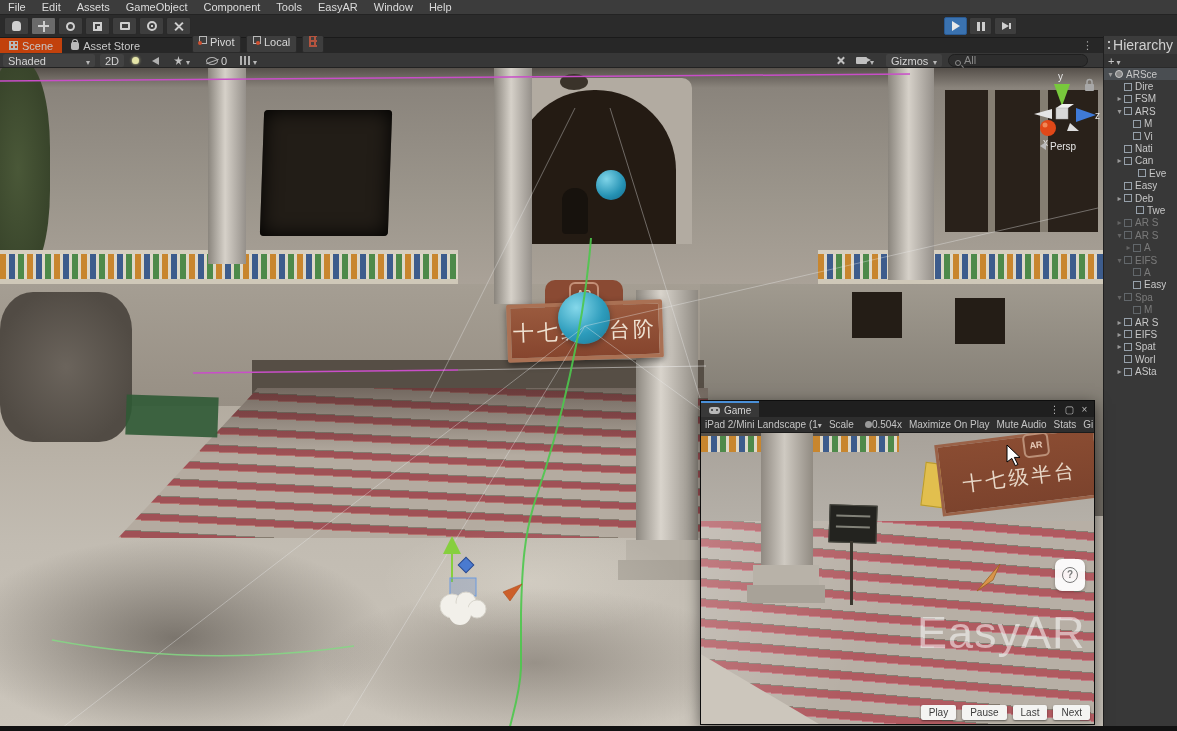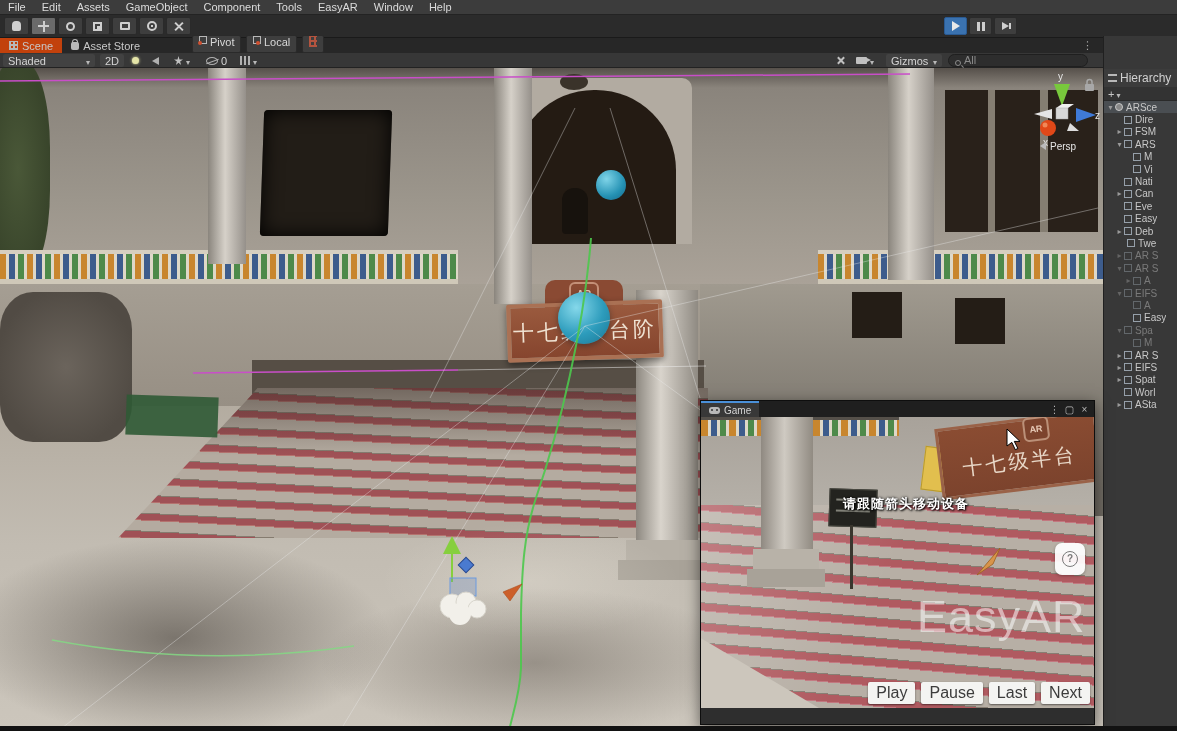--- a/index.html
+++ b/index.html
@@ -147,21 +147,21 @@
                 background:radial-gradient(circle at 35% 30%,#85d8ea,#2d9cbc 55%,#1b7694);
                 box-shadow:0 2px 6px rgba(0,20,30,.4); }
   .svgov { position:absolute; left:0; top:0; pointer-events:none; }
   .gizmo-label { font-size:10px; fill:#e6e6e6; font-family:"Liberation Sans",sans-serif; }
 
   
   .hier { position:absolute; left:1103px; top:36px; width:74px; height:690px; background:#383838; z-index:65;
           border-left:1px solid #202020; }
   .hier-tabrow { height:18px; background:#2a2a2a; }
   .hier-tab { height:18px; background:#3c3c3c; display:flex; align-items:center; gap:3px; padding:0 4px;
-              font-size:12px; color:#d0d0d0; white-space:nowrap; overflow:hidden;margin-top:33px; }
+              font-size:14px; color:#d0d0d0; white-space:nowrap; overflow:hidden; }
   .i-hlist { width:9px; height:8px; border-top:2px solid #b8b8b8; border-bottom:2px solid #b8b8b8; }
   .hier-tools { height:14px; background:#333; display:flex; align-items:center; gap:2px; padding:0 4px;
                 font-size:11px; color:#c8c8c8; border-bottom:1px solid #2a2a2a; }
   .htree { position:relative; font-size:10px; color:#c8c8c8; }
   .hrow { height:12.4px; display:flex; align-items:center; white-space:nowrap; overflow:hidden; }
   .hrow.sel { background:#4a4e52; }
   .hrow.dim { opacity:.45; }
   .harrow { width:9px; font-size:8px; color:#9a9a9a; text-align:center; flex:none; }
   .hicon { width:8px; height:8px; border:1px solid #96a0aa; flex:none; margin-right:3px; position:relative; }
   .hicon.scene { border-radius:50%; border-color:#c8c8c8; background:#888; }
@@ -211,21 +211,21 @@
                border-radius:5px; transform:rotate(-7deg); color:#e8cbb8; font-size:9px; font-weight:bold;
                text-align:center; line-height:20px; }
   .gv-instr { left:95px; top:78px; width:220px; text-align:center; color:#fff; font-size:13px; font-weight:bold;
               text-shadow:0 0 3px #000,1px 1px 2px #000; letter-spacing:1px; }
   .gv-help { left:354px; top:126px; width:30px; height:32px; background:rgba(255,255,255,.93); border-radius:7px;
              display:flex; align-items:center; justify-content:center; box-shadow:0 1px 3px rgba(0,0,0,.3); }
   .gv-help-circ { width:16px; height:16px; border:1.5px solid #7a7a7a; border-radius:50%; color:#7a7a7a;
                   font-size:10px; font-weight:bold; text-align:center; line-height:14px; }
   .gv-mark { left:216px; top:174px; font-size:45px; color:rgba(252,252,252,.55); letter-spacing:1px; }
   .gv-btns { position:absolute; right:4px; bottom:4px; display:flex; gap:6px; }
-  .gvb { background:#f4f4f2; color:#3c3c3c; font-size:16px; padding:2px 8px; border-radius:2px;
+  .gvb { background:#f4f4f2; color:#3c3c3c; font-size:10px; padding:2px 8px; border-radius:2px;
          box-shadow:0 1px 2px rgba(0,0,0,.5); }
 
   .bottomedge { position:absolute; left:0; bottom:0; width:1177px; height:5px; background:#121212; z-index:80; }
 </style>
 </head>
 <body>
 
 <div id="root">
 
   <div class="menubar">
@@ -481,39 +481,39 @@
       <span class="hicon"></span>
       <span class="hlabel">Nati</span>
     </div>
 
     <div class="hrow" style="padding-left: 11px;">
       <span class="harrow">▸</span>
       <span class="hicon"></span>
       <span class="hlabel">Can</span>
     </div>
 
-    <div class="hrow" style="padding-left: 11px;">
+    <div class="hrow" style="padding-left: 25px;">
       <span class="harrow"></span>
       <span class="hicon"></span>
       <span class="hlabel">Eve</span>
     </div>
 
     <div class="hrow" style="padding-left: 11px;">
       <span class="harrow"></span>
       <span class="hicon"></span>
       <span class="hlabel">Easy</span>
     </div>
 
     <div class="hrow" style="padding-left: 11px;">
       <span class="harrow">▸</span>
       <span class="hicon"></span>
       <span class="hlabel">Deb</span>
     </div>
 
-    <div class="hrow" style="padding-left: 14px;">
+    <div class="hrow" style="padding-left: 23px;">
       <span class="harrow"></span>
       <span class="hicon"></span>
       <span class="hlabel">Twe</span>
     </div>
 
     <div class="hrow dim" style="padding-left: 11px;">
       <span class="harrow">▸</span>
       <span class="hicon"></span>
       <span class="hlabel">AR S</span>
     </div>
@@ -596,39 +596,52 @@
     <div class="game-tabrow">
       <div class="game-tab">
         <span class="i-pad"></span>
         <span>Game</span>
       </div>
       <div class="game-winbtns">
         <span class="gwb">⋮</span>
         <span class="gwb">▢</span>
         <span class="gwb">×</span>
       </div>
+    </div>
+    <div class="game-toolbar">
+      <span>
+        <span>iPad 2/Mini Landscape (1</span><span class="caret"></span>
+      </span>
+      <span>Scale</span>
+      <span class="slider">
+          <span class="sliderknob"></span>
+        </span>
+      <span>0.504x</span>
+      <span>Maximize On Play</span>
+      <span>Mute Audio</span>
+      <span>Stats</span>
+      <span>Gi</span>
     </div>
 
     <div class="gv">
       <div class="gv-wall"></div>
       <div class="gv-rail"></div>
       <div class="gv-stairs"></div>
       <div class="gv-pave"></div>
       <div class="gv-pillar"></div>
       <div class="gv-pbase"></div>
       <div class="gv-pplinth"></div>
       <div class="gv-blacksign">
         <div class="gv-bs-line" style="top:9px;"></div>
         <div class="gv-bs-line" style="top:20px;"></div>
       </div>
       <div class="gv-pole"></div>
       <div class="gv-ysign"></div>
       <div class="gv-plaque">十七级半台</div>
       <div class="gv-pbadge">AR</div>
-      <div class="gv-instr">请跟随箭头移动设备</div>
       <div class="gv-help">
         <span class="gv-help-circ">?</span>
       </div>
       <div class="gv-mark">EasyAR</div>
 
       <svg class="svgov" width="393" height="291" viewBox="0 0 393 291">
         <polygon points="299,131 276,158 292,147" fill="#d8944a" stroke="#9a6020" stroke-width="0.8"></polygon>
         <path d="M306,12 l0,17 l4.8,-3.6 l3.5,7.3 l2.6,-1.2 l-3.6,-7.1 l5.7,0 Z" fill="#ffffff" stroke="#000000" stroke-width="1"></path>
       </svg>
 

